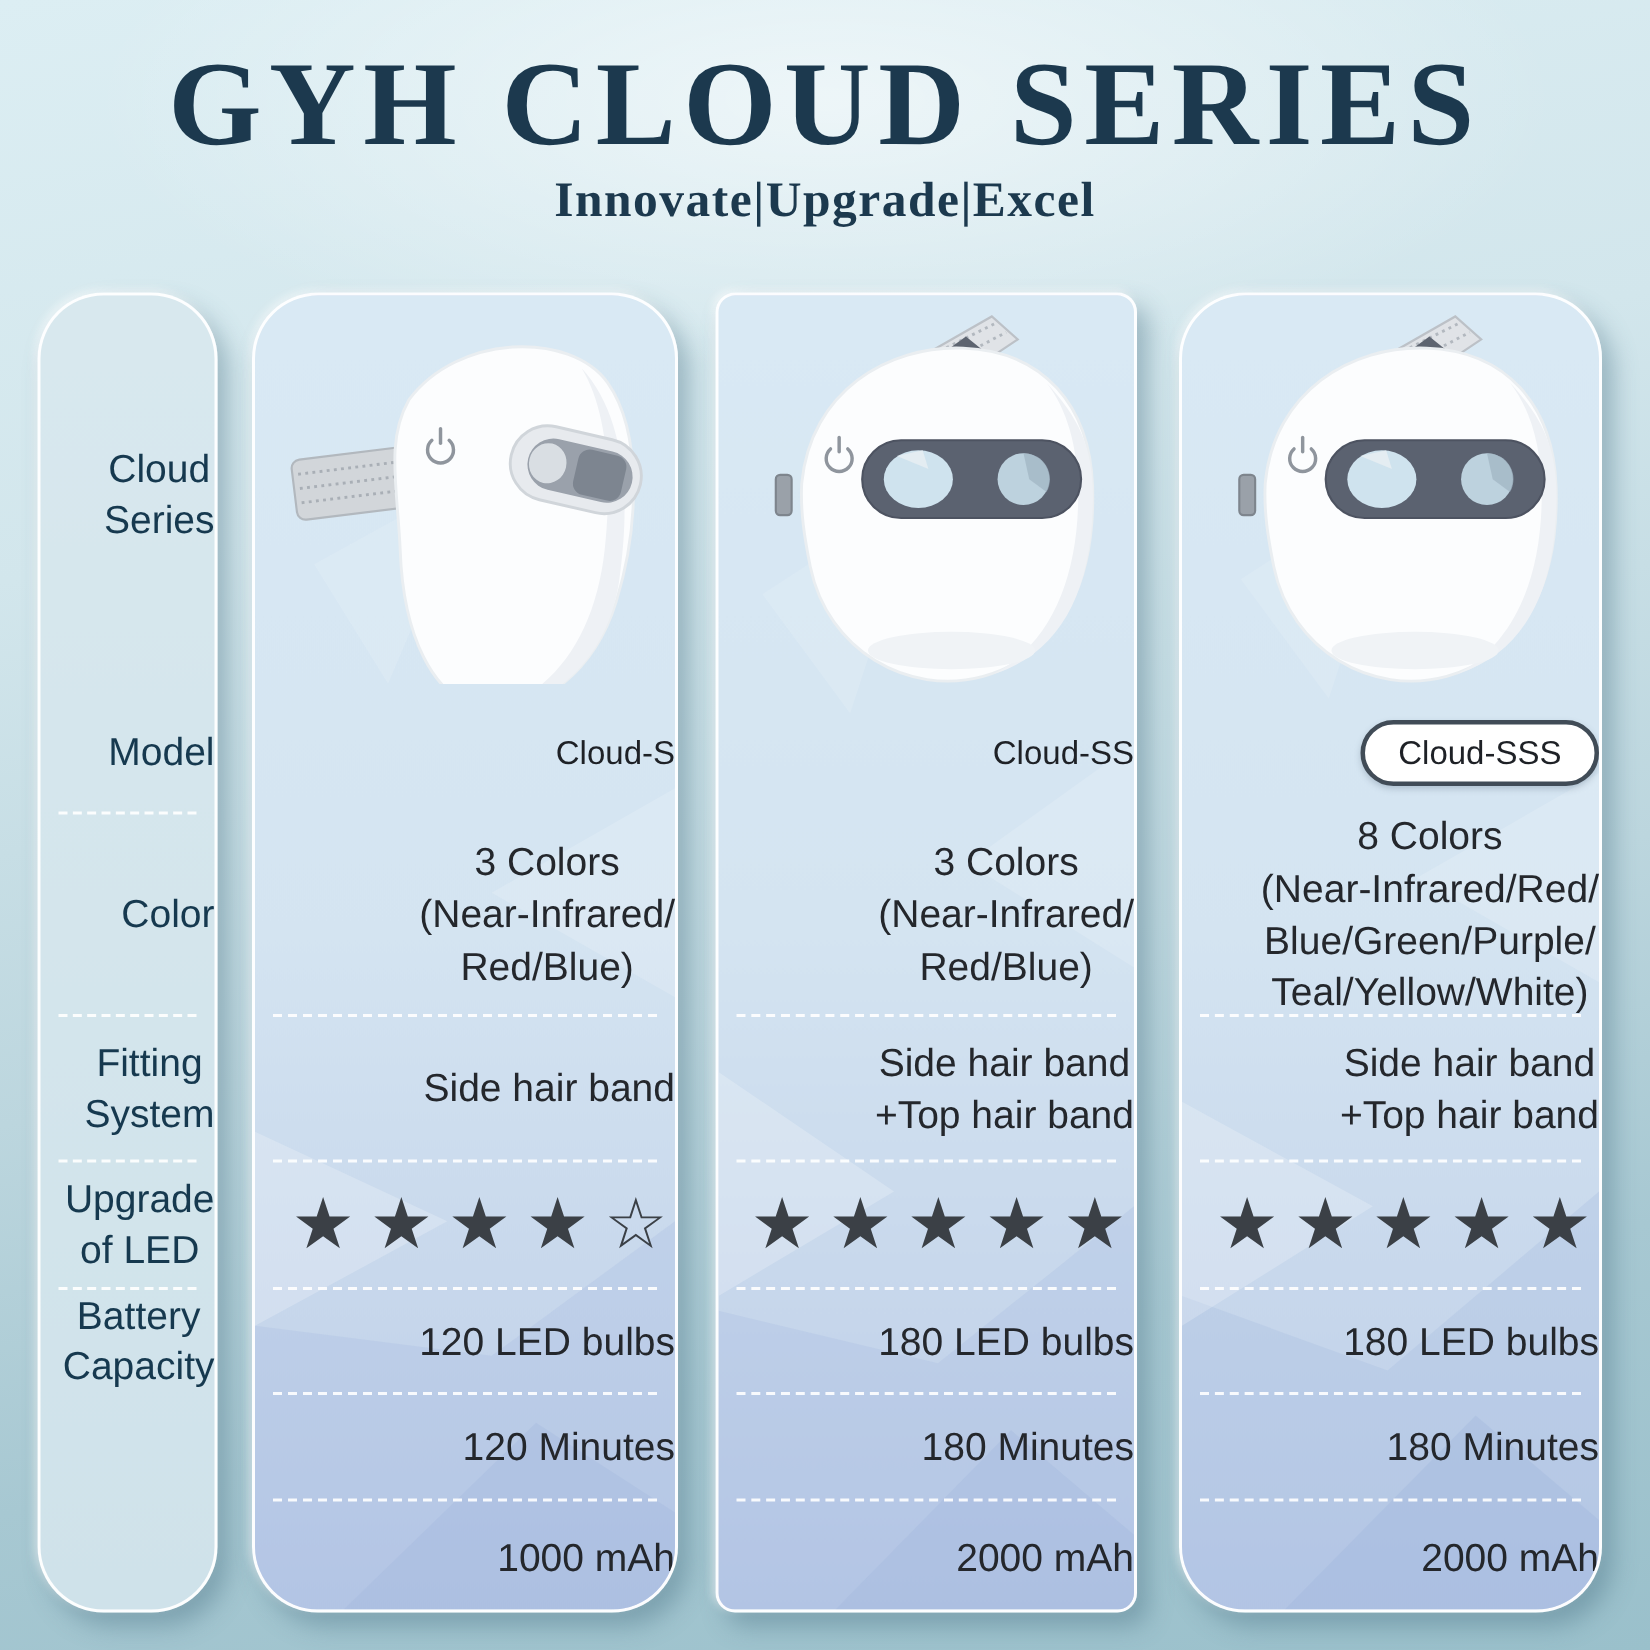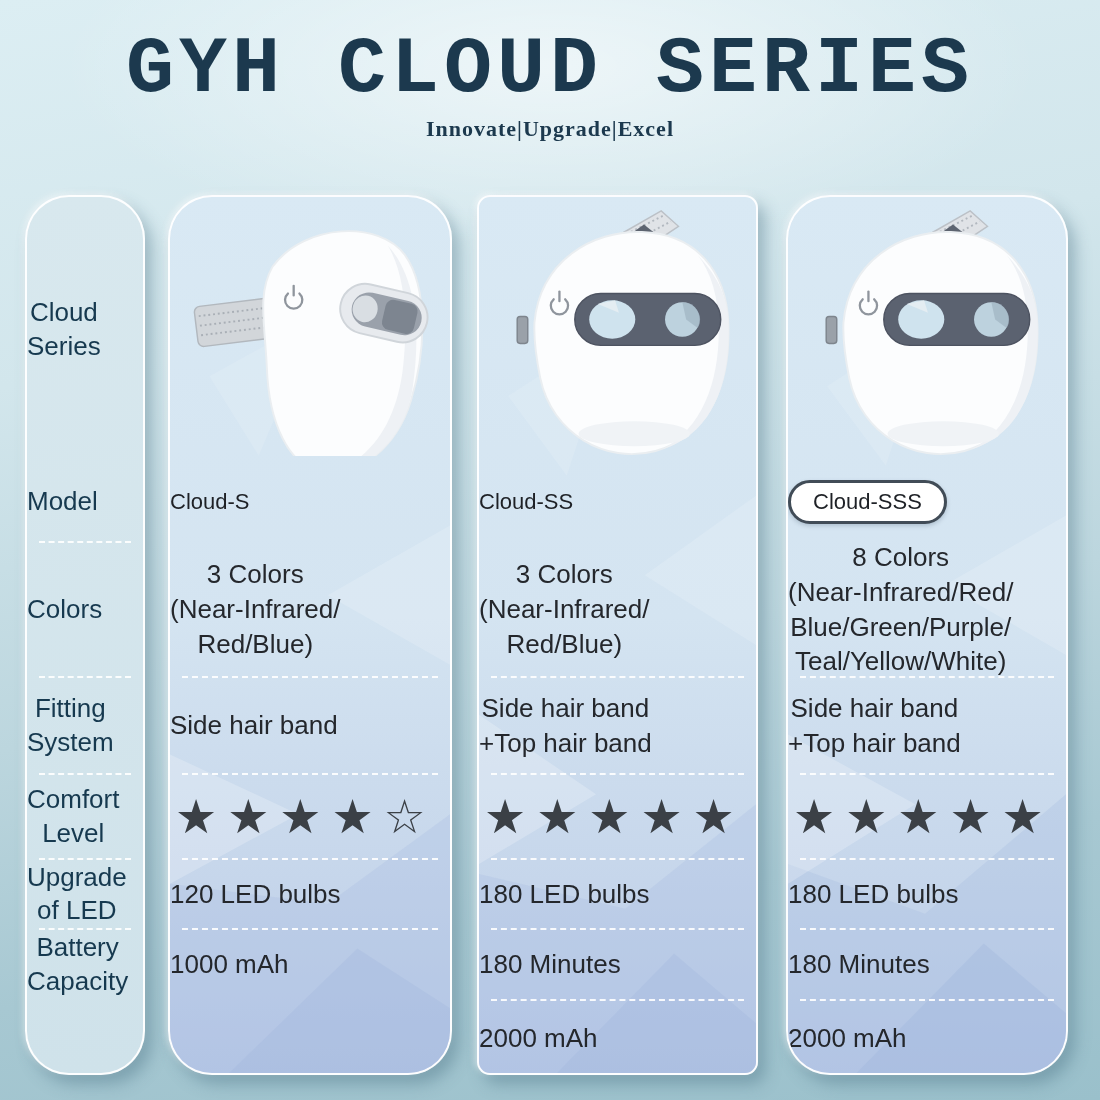--- a/index.html
+++ b/index.html
@@ -10,48 +10,48 @@
   .page{
     position:relative;width:1100px;height:1100px;overflow:hidden;
     background:
       radial-gradient(ellipse 700px 260px at 50% 6%, rgba(255,255,255,0.55), rgba(255,255,255,0) 70%),
       linear-gradient(170deg,#dceef3 0%,#d2e6ec 30%,#bcd6de 58%,#a7c8d2 78%,#9ac0cb 100%);
   }
   
   .header{position:absolute;top:0;left:0;width:1100px;text-align:center;}
   .title{
     margin:0;padding-top:30px;
-    font-family:Liberation Mono, monospace;font-weight:700;
+    font-family:Liberation Serif, serif;font-weight:700;
     font-size:80px;line-height:1.0;letter-spacing:5px;
     color:#1c394e;
   }
   .subtitle{
     margin:6px 0 0 0;
     font-family:"Liberation Serif", serif;font-weight:700;
-    font-size:22px;letter-spacing:1px;color:#1c394e;
+    font-size:33px;letter-spacing:1px;color:#1c394e;
   }
   
   .col{
     position:absolute;top:195px;height:880px;border-radius:44px;
     border:2px solid rgba(255,255,255,0.95);
     box-shadow:7px 9px 16px rgba(78,118,136,0.45), -2px -2px 6px rgba(255,255,255,0.55);
     box-sizing:border-box;overflow:hidden;
   }
   .sidebar{left:25px;width:120px;background:linear-gradient(180deg,#d8e8ee 0%,#cfe2ea 100%);}
   .card{background:linear-gradient(180deg,#d9e9f4 0%,#d4e4f1 48%,#c6d6eb 78%,#b7c8e6 100%);}
   .card1{left:168px;width:284px;}
   .card2{left:477px;width:281px;border-radius:13px;}
   .card3{left:786px;width:282px;}
   .facets{position:absolute;inset:0;width:100%;height:100%;z-index:1;}
   .rows{
     position:relative;z-index:2;height:100%;
     display:grid;grid-template-rows:265px 80px 135px 97px 85px 70px 71px 77px;
   }
   .r{
-    position:relative;display:flex;align-items:flex-start;justify-content:center;
+    position:relative;display:flex;align-items:flex-end;justify-content:center;
     text-align:center;flex-direction:column;
   }
   .r.dash::after{
     content:"";position:absolute;left:12px;right:12px;bottom:-1px;
     border-top:2px dashed rgba(255,255,255,0.9);
   }
   .lbl{
     font-size:26px;color:#16394f;line-height:1.28;white-space:pre-line;
   }
   .val{
@@ -82,29 +82,25 @@
   <div class="col sidebar">
     <div class="rows">
       <div class="r">
           <span class="lbl">Cloud
 Series</span>
         </div>
       <div class="r dash">
           <span class="lbl">Model</span>
         </div>
       <div class="r dash">
-          <span class="lbl">Colors</span>
+          <span class="lbl">Color</span>
         </div>
       <div class="r dash">
           <span class="lbl">Fitting
 System</span>
-        </div>
-      <div class="r dash">
-          <span class="lbl">Comfort
-Level</span>
         </div>
       <div class="r dash">
           <span class="lbl">Upgrade
 of LED</span>
         </div>
       <div class="r">
           <span class="lbl">Battery
 Capacity</span>
         </div>
     </div>
@@ -159,20 +155,23 @@
             <span class="star filled">★</span>
             <span class="star filled">★</span>
             <span class="star filled">★</span>
             <span class="star filled">★</span>
             <span class="star empty">☆</span>
           </div>
         </div>
       <div class="r dash">
           <span class="val">120 LED bulbs</span>
         </div>
+      <div class="r dash">
+          <span class="val">120 Minutes</span>
+        </div>
       <div class="r">
           <span class="val">1000 mAh</span>
         </div>
     </div>
   </div>
 
   <div class="col card card2">
     <svg class="facets" viewBox="0 0 284 880" preserveAspectRatio="none">
       <polygon points="0,880 284,880 284,610 150,715 0,680" fill="#a9bde0" opacity="0.30"></polygon>
       <polygon points="80,880 200,760 284,830 284,880" fill="#9db3dc" opacity="0.28"></polygon>

